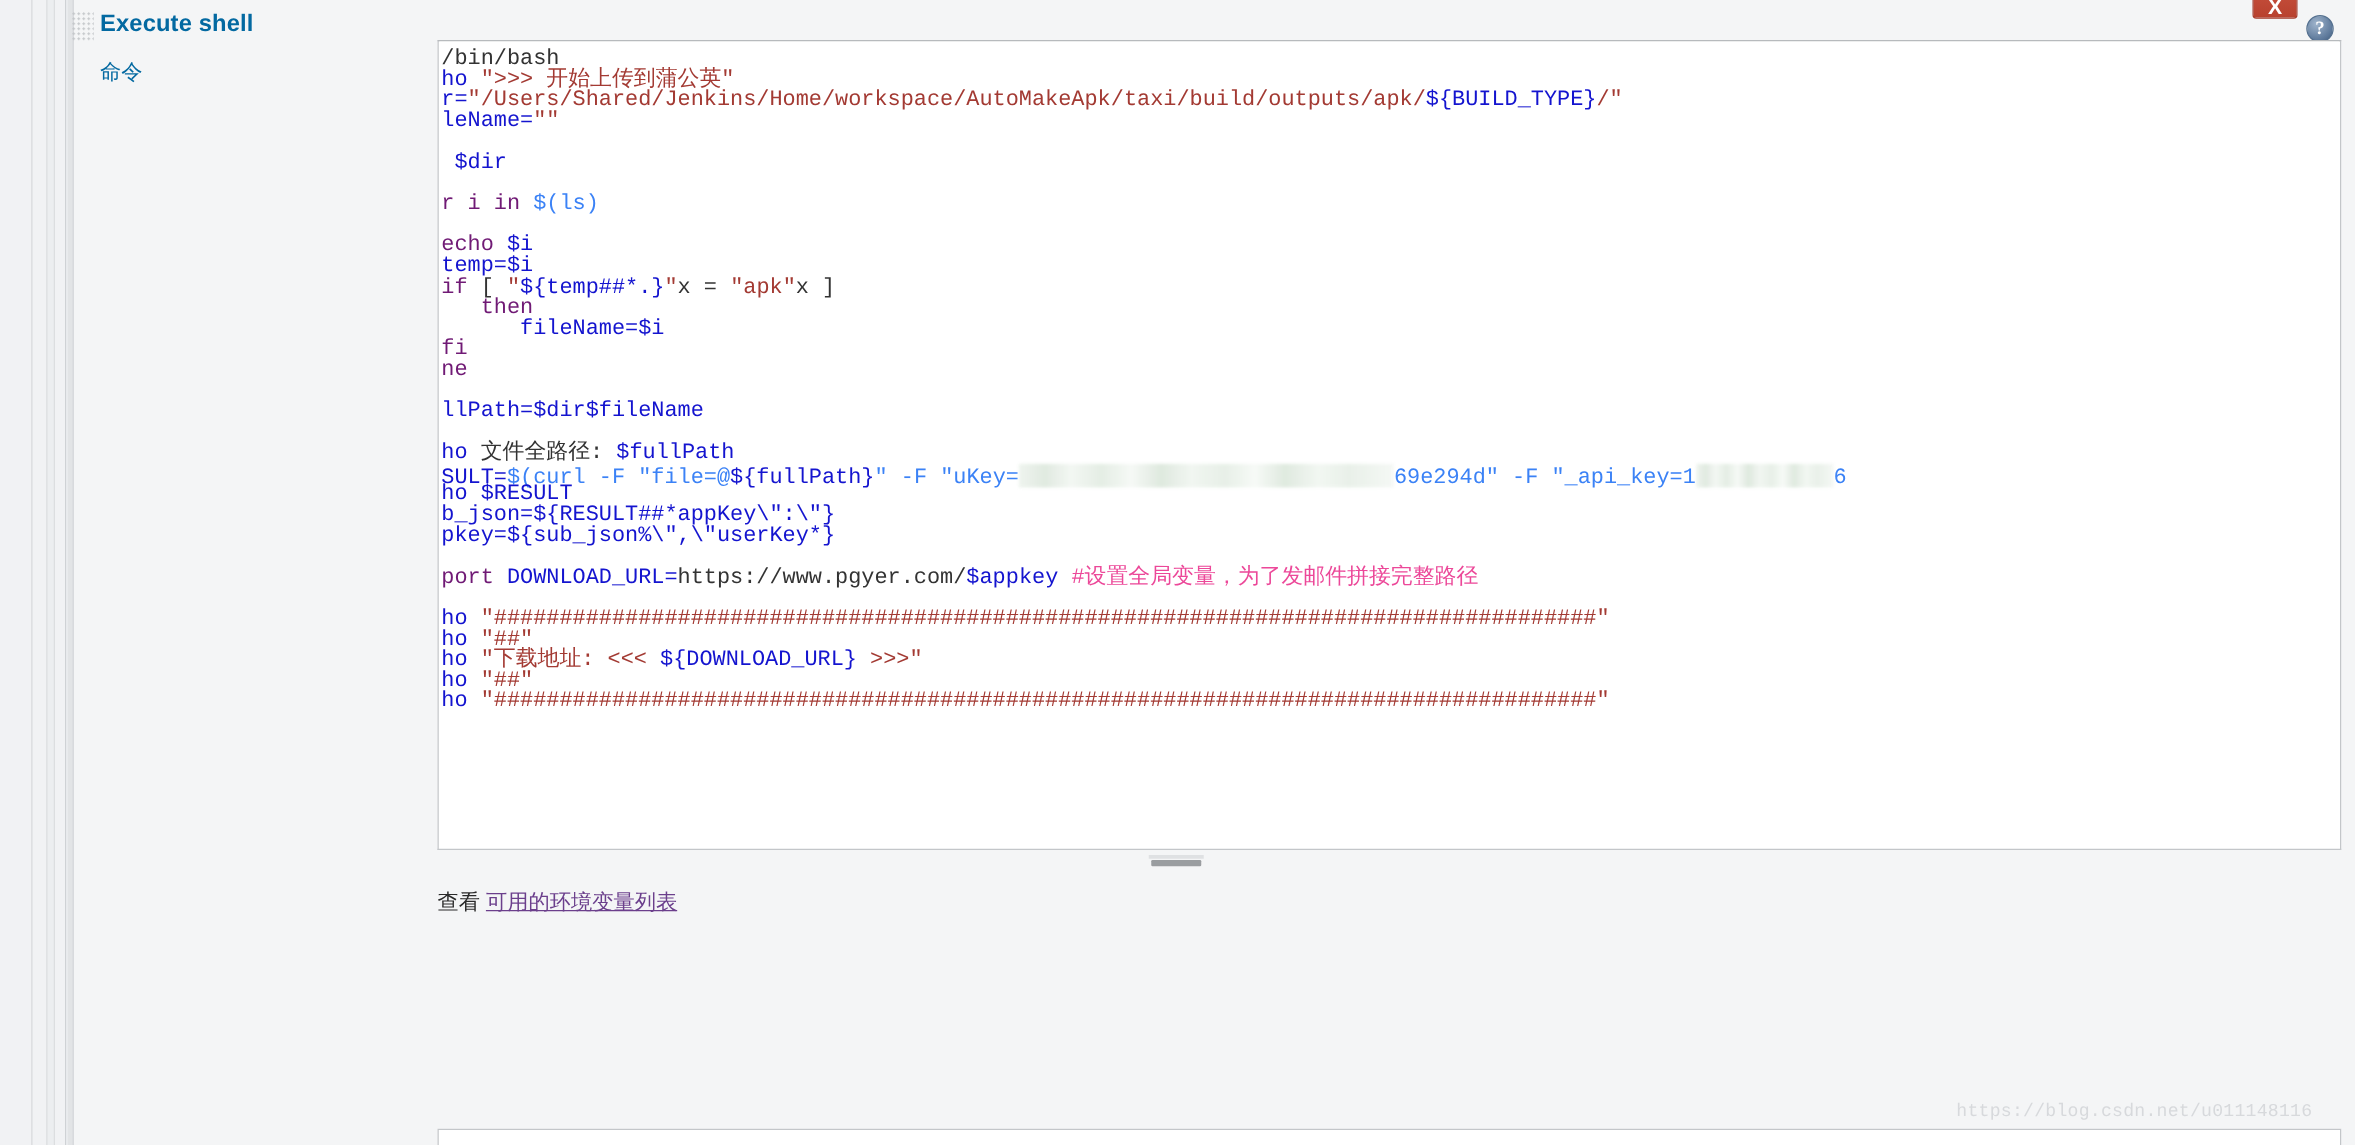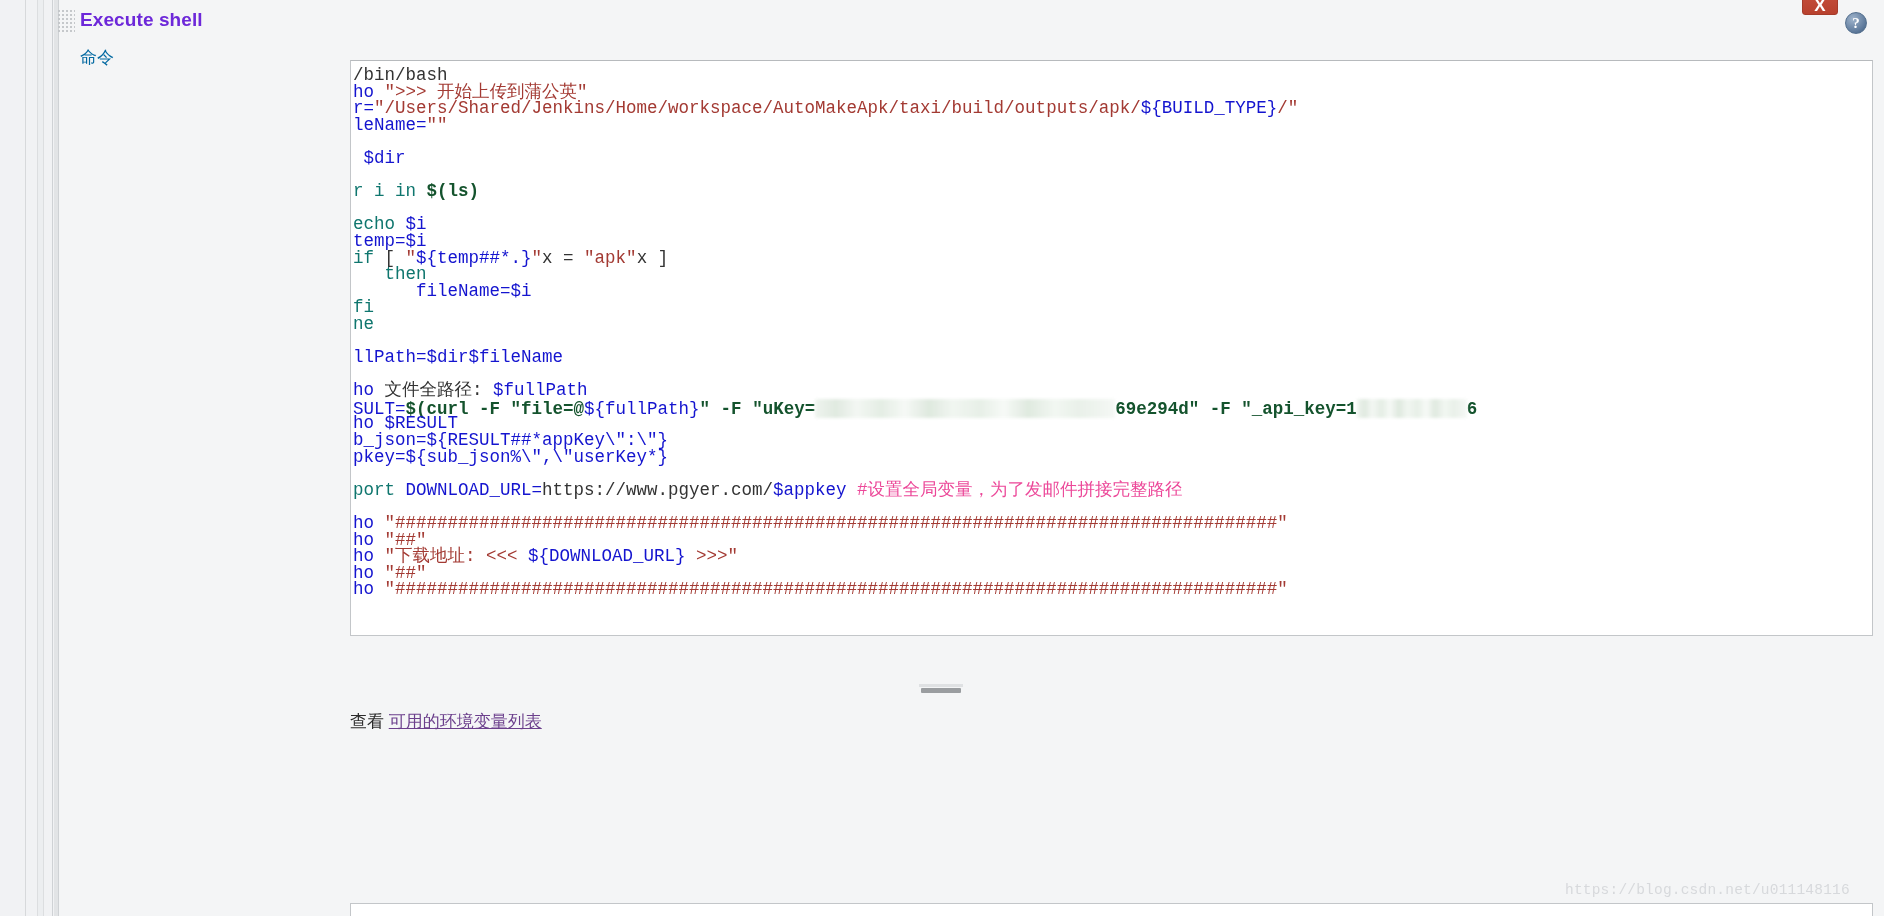--- a/index.html
+++ b/index.html
@@ -29,21 +29,21 @@
   
   .grip {
     position: absolute; left: 57px; top: 9px;
     width: 18px; height: 24px; cursor: move;
     background-image: radial-gradient(#c3c6c9 38%, transparent 40%);
     background-size: 4px 4px; background-position: 0 0;
     opacity: .95;
   }
   .step-title {
     position: absolute; left: 80px; top: 9px;
-    font-size: 19px; font-weight: bold; color: #6d28d9;
+    font-size: 19px; font-weight: bold; color: #0369a1;
     letter-spacing: .1px; white-space: nowrap;
   }
   .field-label {
     position: absolute; left: 80px; top: 46px;
     font-size: 17px; color: #0369a1; white-space: nowrap;
   }
 
   
   .close-btn {
     position: absolute; left: 1802px; top: -13px;
@@ -60,43 +60,43 @@
     width: 22px; height: 22px; border-radius: 50%;
     background: radial-gradient(circle at 35% 30%, #9fb4cc, #5b7799 70%, #3f5873);
     border: 1px solid #54708f;
     color: #fff; font-size: 15px; font-weight: bold;
     text-align: center; line-height: 21px; cursor: pointer;
     font-family: "Liberation Serif", serif;
   }
 
   
   .code-area {
-    position: absolute; left: 350px; top: 60px;
-    width: 1523px; height: 576px;
+    position: absolute; left: 350px; top: 32px;
+    width: 1523px; height: 648px;
     background: #ffffff;
     border: 1px solid #c3c6c9;
     border-top-color: #b7babd;
     overflow: hidden;
   }
   .code-inner {
     position: absolute; left: 0; top: 6px;
     width: 100%; padding-left: 2px;
     font-family: "Liberation Mono", "DejaVu Sans Mono", monospace;
     font-size: 17.5px; line-height: 16.6px;
     white-space: pre;
   }
   .code-inner .ln { display: block; height: 16.6px; }
   .code-inner .blank { display: block; height: 16.6px; }
 
   
   .c-plain { color: #333333; }
   .c-var   { color: #1414cf; }
   .c-str   { color: #a33a33; }
-  .c-kw    { color: #0f766e; }
-  .c-fn    { color: #14532d; font-weight: bold; }
+  .c-kw    { color: #701a75; }
+  .c-fn    { color: #3b82f6; }
   .c-cmt   { color: #ec4899; }
 
   
   .blur {
     display: inline-block; vertical-align: -4px;
     height: 19px; border-radius: 1px;
     background:
       linear-gradient(90deg,
         #eef4ee 0%, #dfe9df 7%, #f3f7f3 14%, #e3ede3 22%,
         #f6f9f6 30%, #dde8dd 38%, #f1f6f1 46%, #e6efe6 55%,

